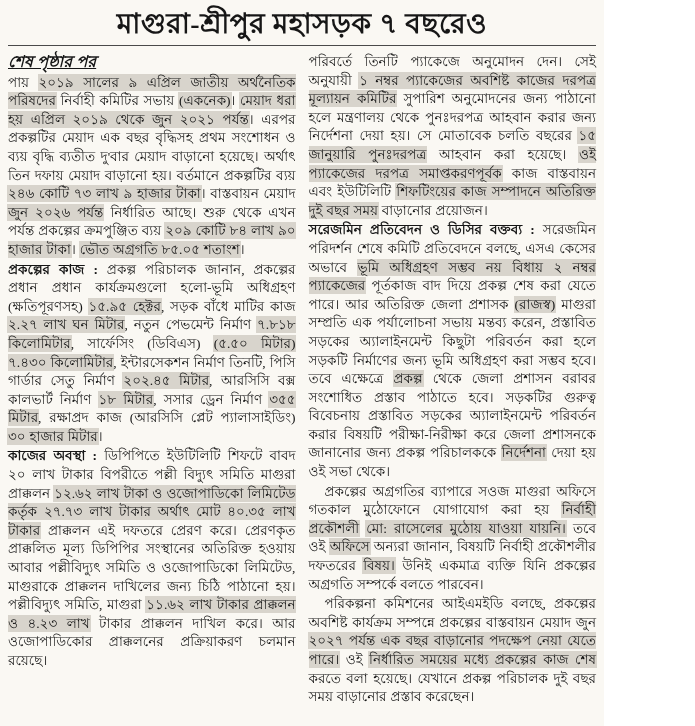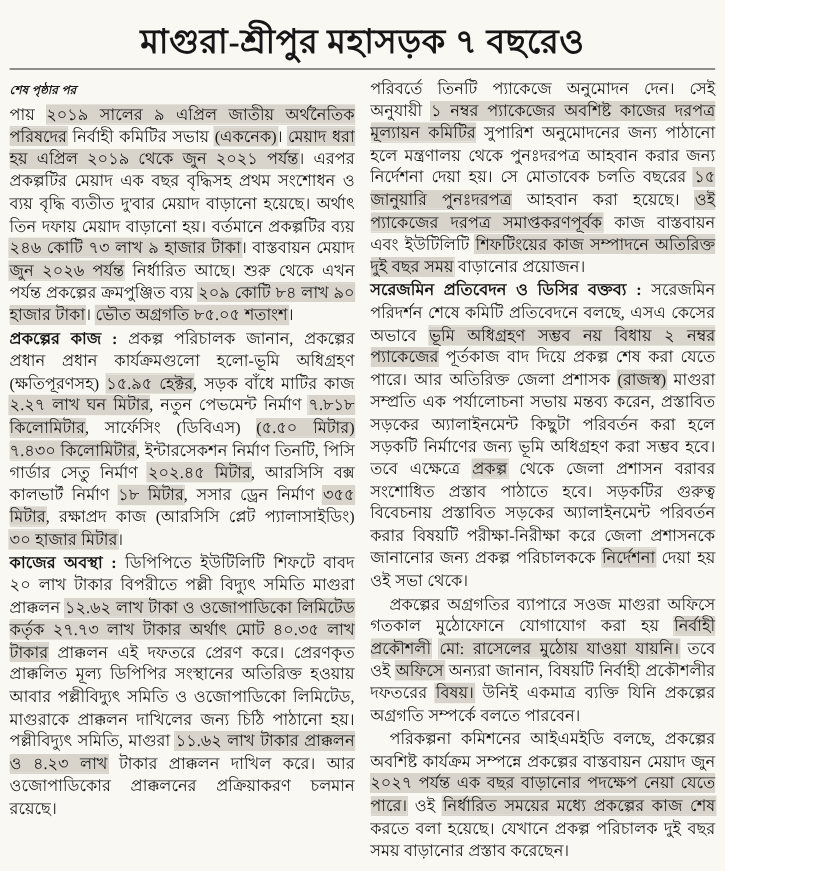--- a/index.html
+++ b/index.html
@@ -1,20 +1,20 @@
 <!DOCTYPE html>
 <html lang="bn" style="--hl: #d8d4cc; --paper: #faf8f3;"><head>
 <meta charset="utf-8">
 <style>
   html,body{margin:0;padding:0;}
   .page{
     width:604px;height:726px;box-sizing:border-box;
     background:var(--paper,#faf8f3);
     color:#161616;
-    padding:18px 8px 4px;
+    padding:6px 8px 4px;
     overflow:hidden;
     font-family:"Liberation Serif","DejaVu Serif",serif;
   }
   .headline{
     text-align:center;
     font-weight:bold;
     font-size:28px;
     line-height:36px;
     letter-spacing:0.5px;
     margin:0 4px;
@@ -29,21 +29,21 @@
     text-align:justify;
     font-size:13.5px;
     line-height:18.6px;
     word-spacing:0.5px;
   }
   p.para{margin:0 0 1px;}
   p.para.indent{text-indent:16px;}
   .seg-b{font-weight:bold;}
   .seg-i{font-style:italic;}
   .seg-h{background:var(--hl,#d8d4cc);box-shadow:0 0 0 1px var(--hl,#d8d4cc);}
-  .kicker .seg-b{font-size:10px;}
+  .kicker .seg-b{font-size:16px;text-decoration:underline;}
 </style>
 </head>
 <body>
 
 <div class="page">
   <h1 class="headline">মাগুরা-শ্রীপুর মহাসড়ক ৭ বছরেও</h1>
   <hr class="headline-rule">
   <div class="cols">
     <div class="col">
         <p class="para kicker"><span class="seg-b seg-i">শেষ পৃষ্ঠার পর</span></p>

